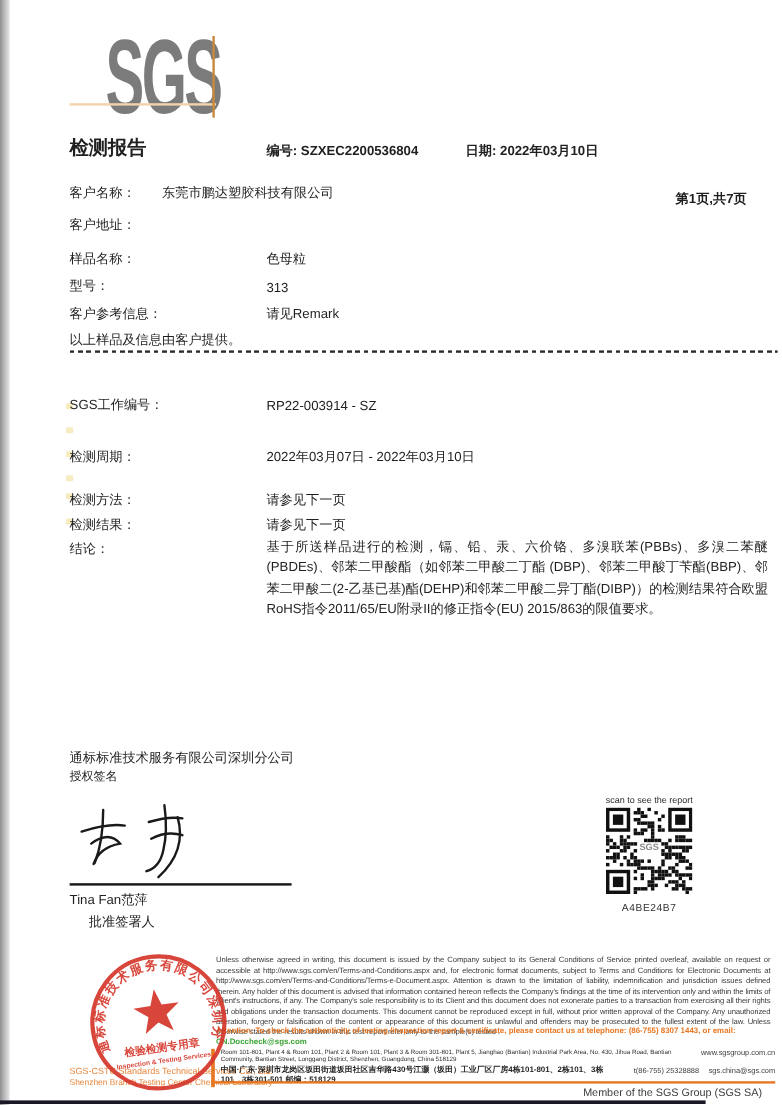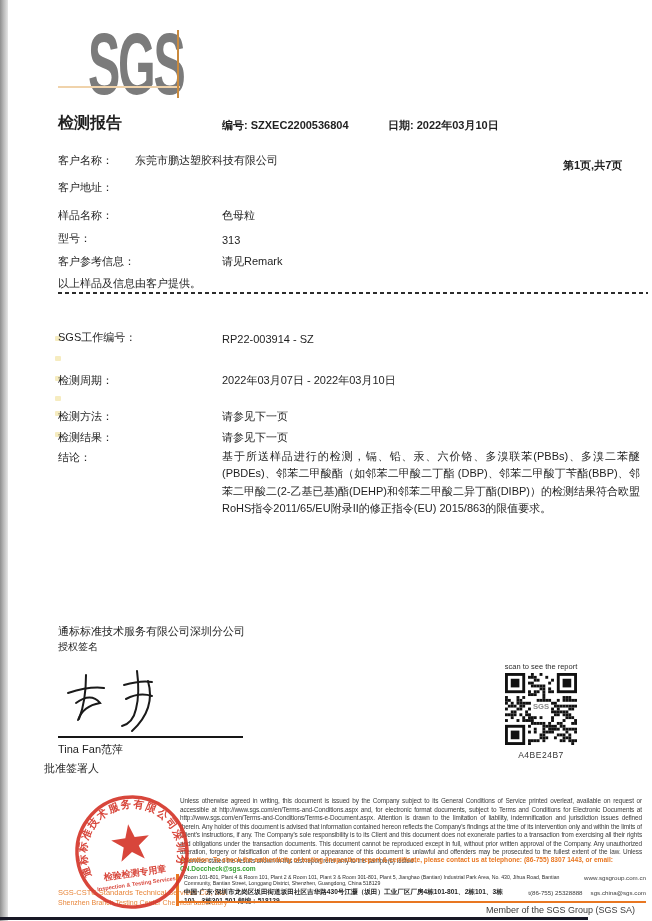--- a/index.html
+++ b/index.html
@@ -30,21 +30,21 @@
   
   .concl-lbl{position:absolute;left:58px;top:450px;font-size:11px;}
   .concl-text{position:absolute;left:222px;top:448px;width:418px;font-size:11px;
     line-height:17.4px;text-align:justify;}
   
   .sig-company{position:absolute;left:58px;top:624px;font-size:11px;}
   .sig-auth{position:absolute;left:58px;top:640px;font-size:10px;}
   .sig-svg{position:absolute;left:62px;top:665px;}
   .sig-line{position:absolute;left:58px;top:736px;width:185px;height:2px;background:#161616;}
   .sig-name{position:absolute;left:58px;top:742px;font-size:11px;}
-  .sig-role{position:absolute;left:44px;top:761px;font-size:11px;}
+  .sig-role{position:absolute;left:74px;top:761px;font-size:11px;}
   
   .qr-wrap{position:absolute;left:493px;top:662px;width:96px;text-align:center;}
   .qr-caption{font-size:7.5px;color:#2c2c2c;}
   .qr-svg{margin-top:2px;}
   .qr-code-text{font-size:8.5px;color:#333;margin-top:1px;letter-spacing:0.5px;}
   
   .f-disclaimer{position:absolute;left:180px;top:797px;width:462px;font-size:6.4px;
     line-height:1.33;color:#3a3a3a;text-align:justify;letter-spacing:-0.1px;}
   .f-attention{position:absolute;left:180px;top:856px;width:462px;font-size:6.6px;
     line-height:1.3;font-weight:bold;color:#e87722;}

